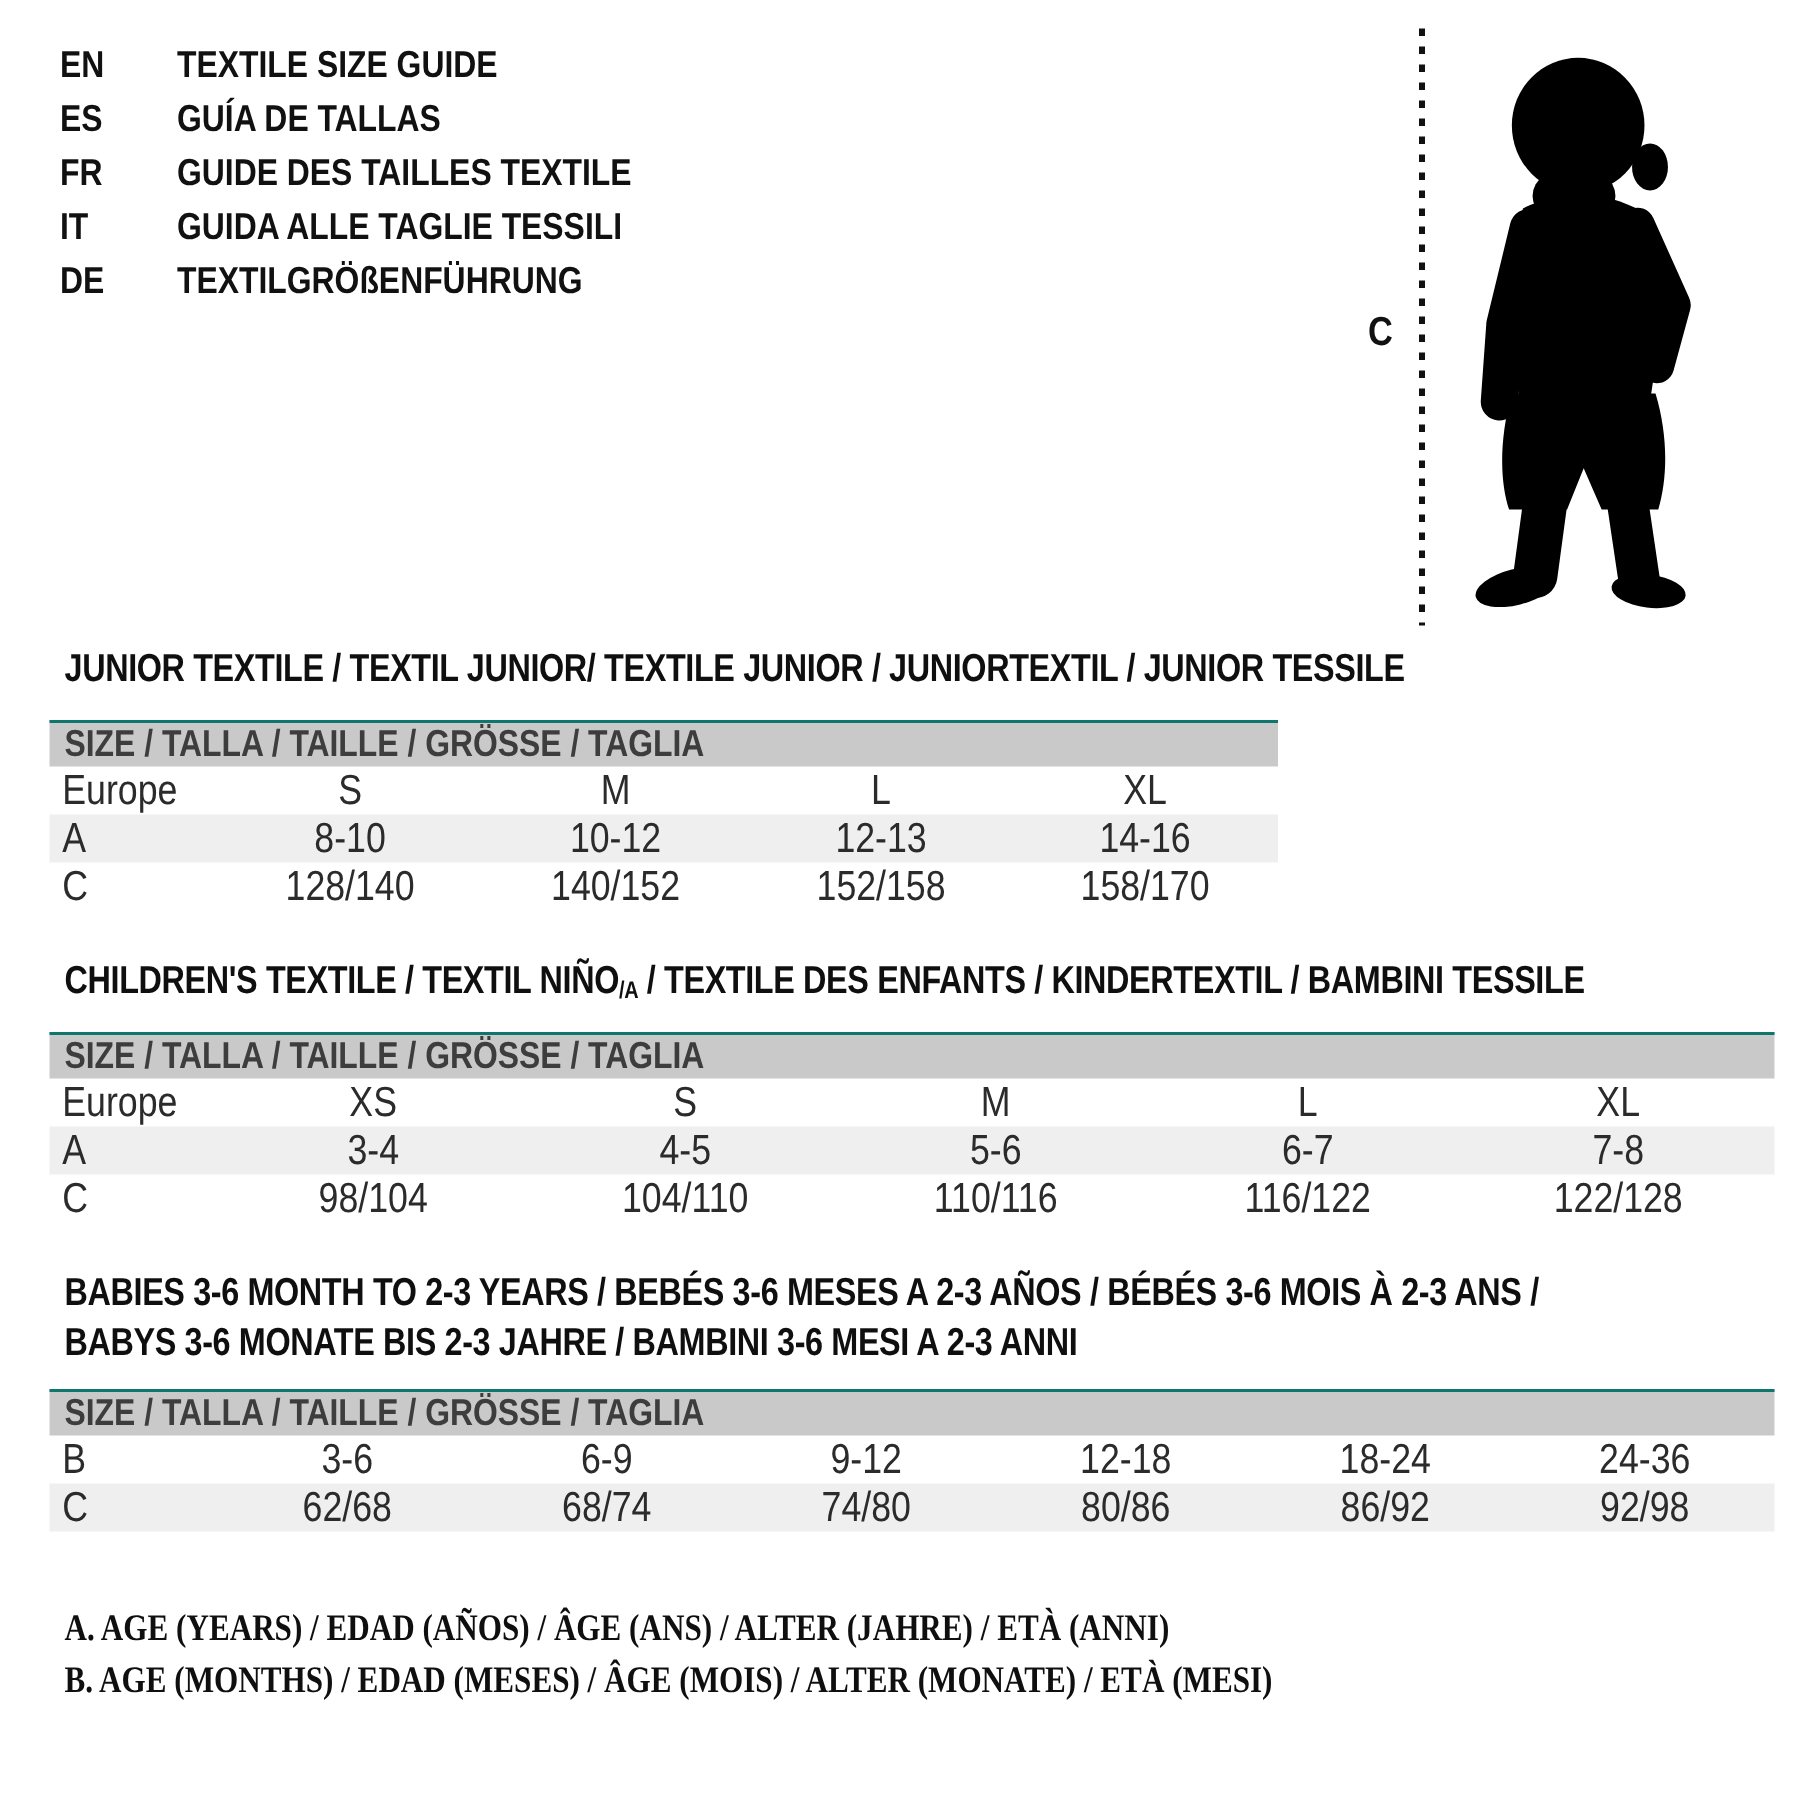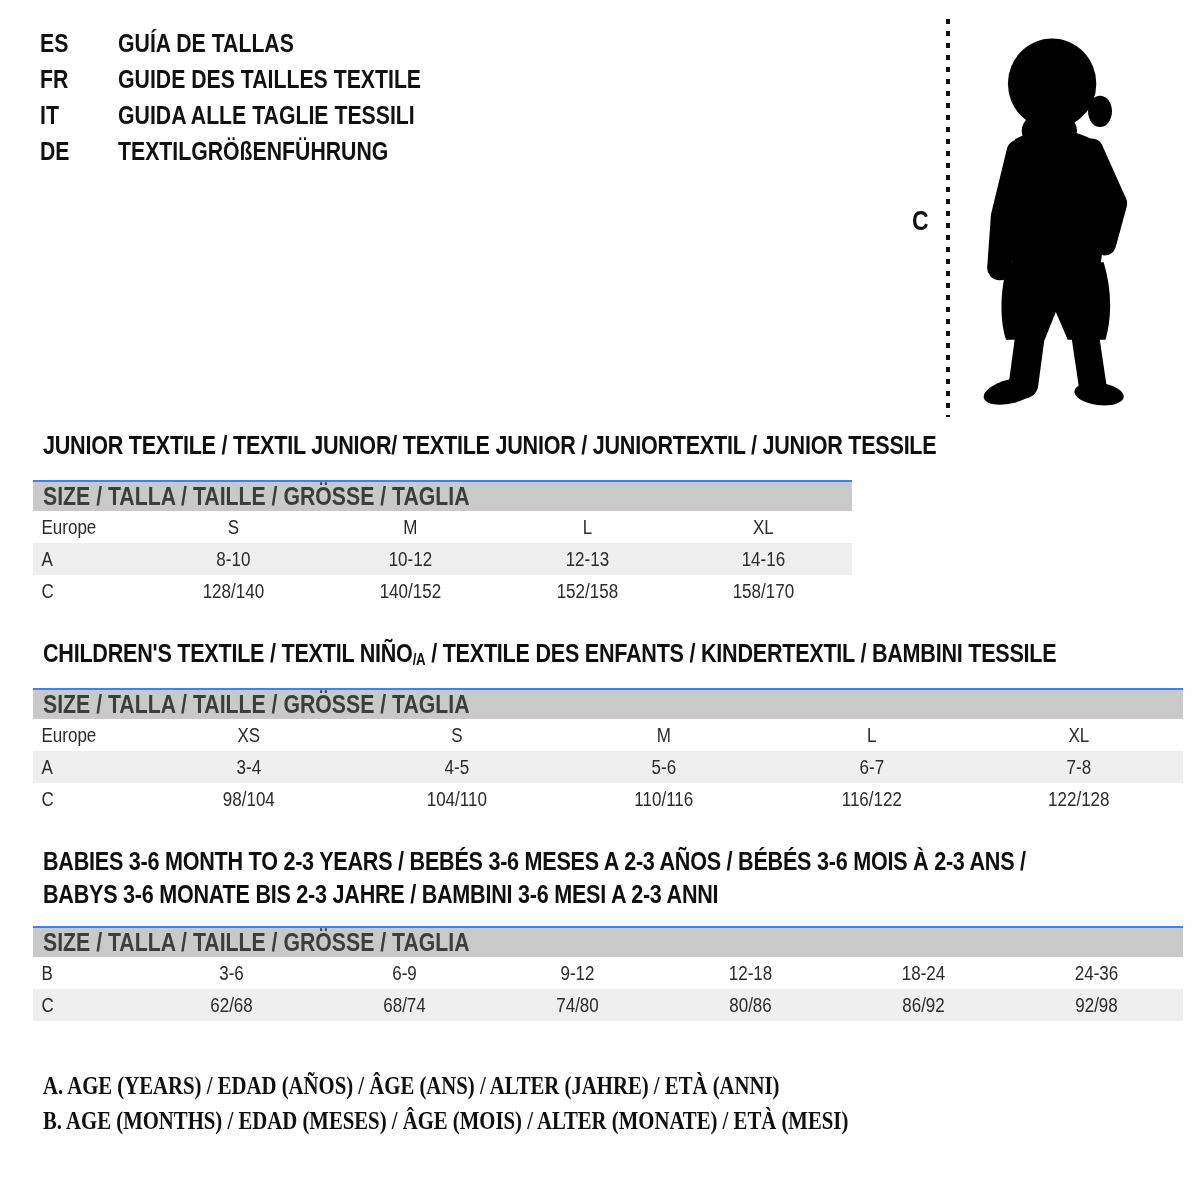--- a/index.html
+++ b/index.html
@@ -29,42 +29,46 @@
   .section-title {
     position:absolute; font-weight:bold; font-size:26px; color:#0f0f0f;
     transform:scaleX(0.83); transform-origin:0 50%; white-space:nowrap; letter-spacing:-0.3px;
   }
   .title-sub { font-size:16px; position:relative; top:3px; }
 
   
   .size-table { position:absolute; }
   .thead {
     height:31px; background:#c9c9c9; display:flex; align-items:center; padding-left:10px;
-    border-top:2px solid #3b82f6;
+    border-top:2px solid #0f766e;
   }
   .thead-text { font-weight:bold; font-size:25px; color:#3d3d3d;
     transform:scaleX(0.85); transform-origin:0 50%; white-space:nowrap; }
-  .trow { display:flex; height:32px; align-items:center; font-size:20px; color:#2b2b2b; }
+  .trow { display:flex; height:32px; align-items:center; font-size:28px; color:#2b2b2b; }
   .trow.shaded { background:#efefef; }
   .tlabel { width:112px; flex:0 0 112px; padding-left:10px;
     transform:scaleX(0.85); transform-origin:0 50%; white-space:nowrap; }
   .tcell { flex:1 1 0; text-align:center; transform:scaleX(0.85); white-space:nowrap; }
 
   
   .legend { position:absolute; left:43px; top:1068px;font-family:Liberation Serif, serif; }
   .legend-line { height:35px; display:flex; align-items:center; }
   .legend-text { font-weight:bold; font-size:25px; color:#0f0f0f;
     transform:scaleX(0.83); transform-origin:0 50%; white-space:nowrap; }
 </style>
 </head>
 <body>
 
 <div class="page">
 
   <div class="lang-list">
+    <div class="lang-row">
+      <span class="lang-code">EN</span>
+      <span class="lang-title">TEXTILE SIZE GUIDE</span>
+    </div>
     <div class="lang-row">
       <span class="lang-code">ES</span>
       <span class="lang-title">GUÍA DE TALLAS</span>
     </div>
     <div class="lang-row">
       <span class="lang-code">FR</span>
       <span class="lang-title">GUIDE DES TAILLES TEXTILE</span>
     </div>
     <div class="lang-row">
       <span class="lang-code">IT</span>

